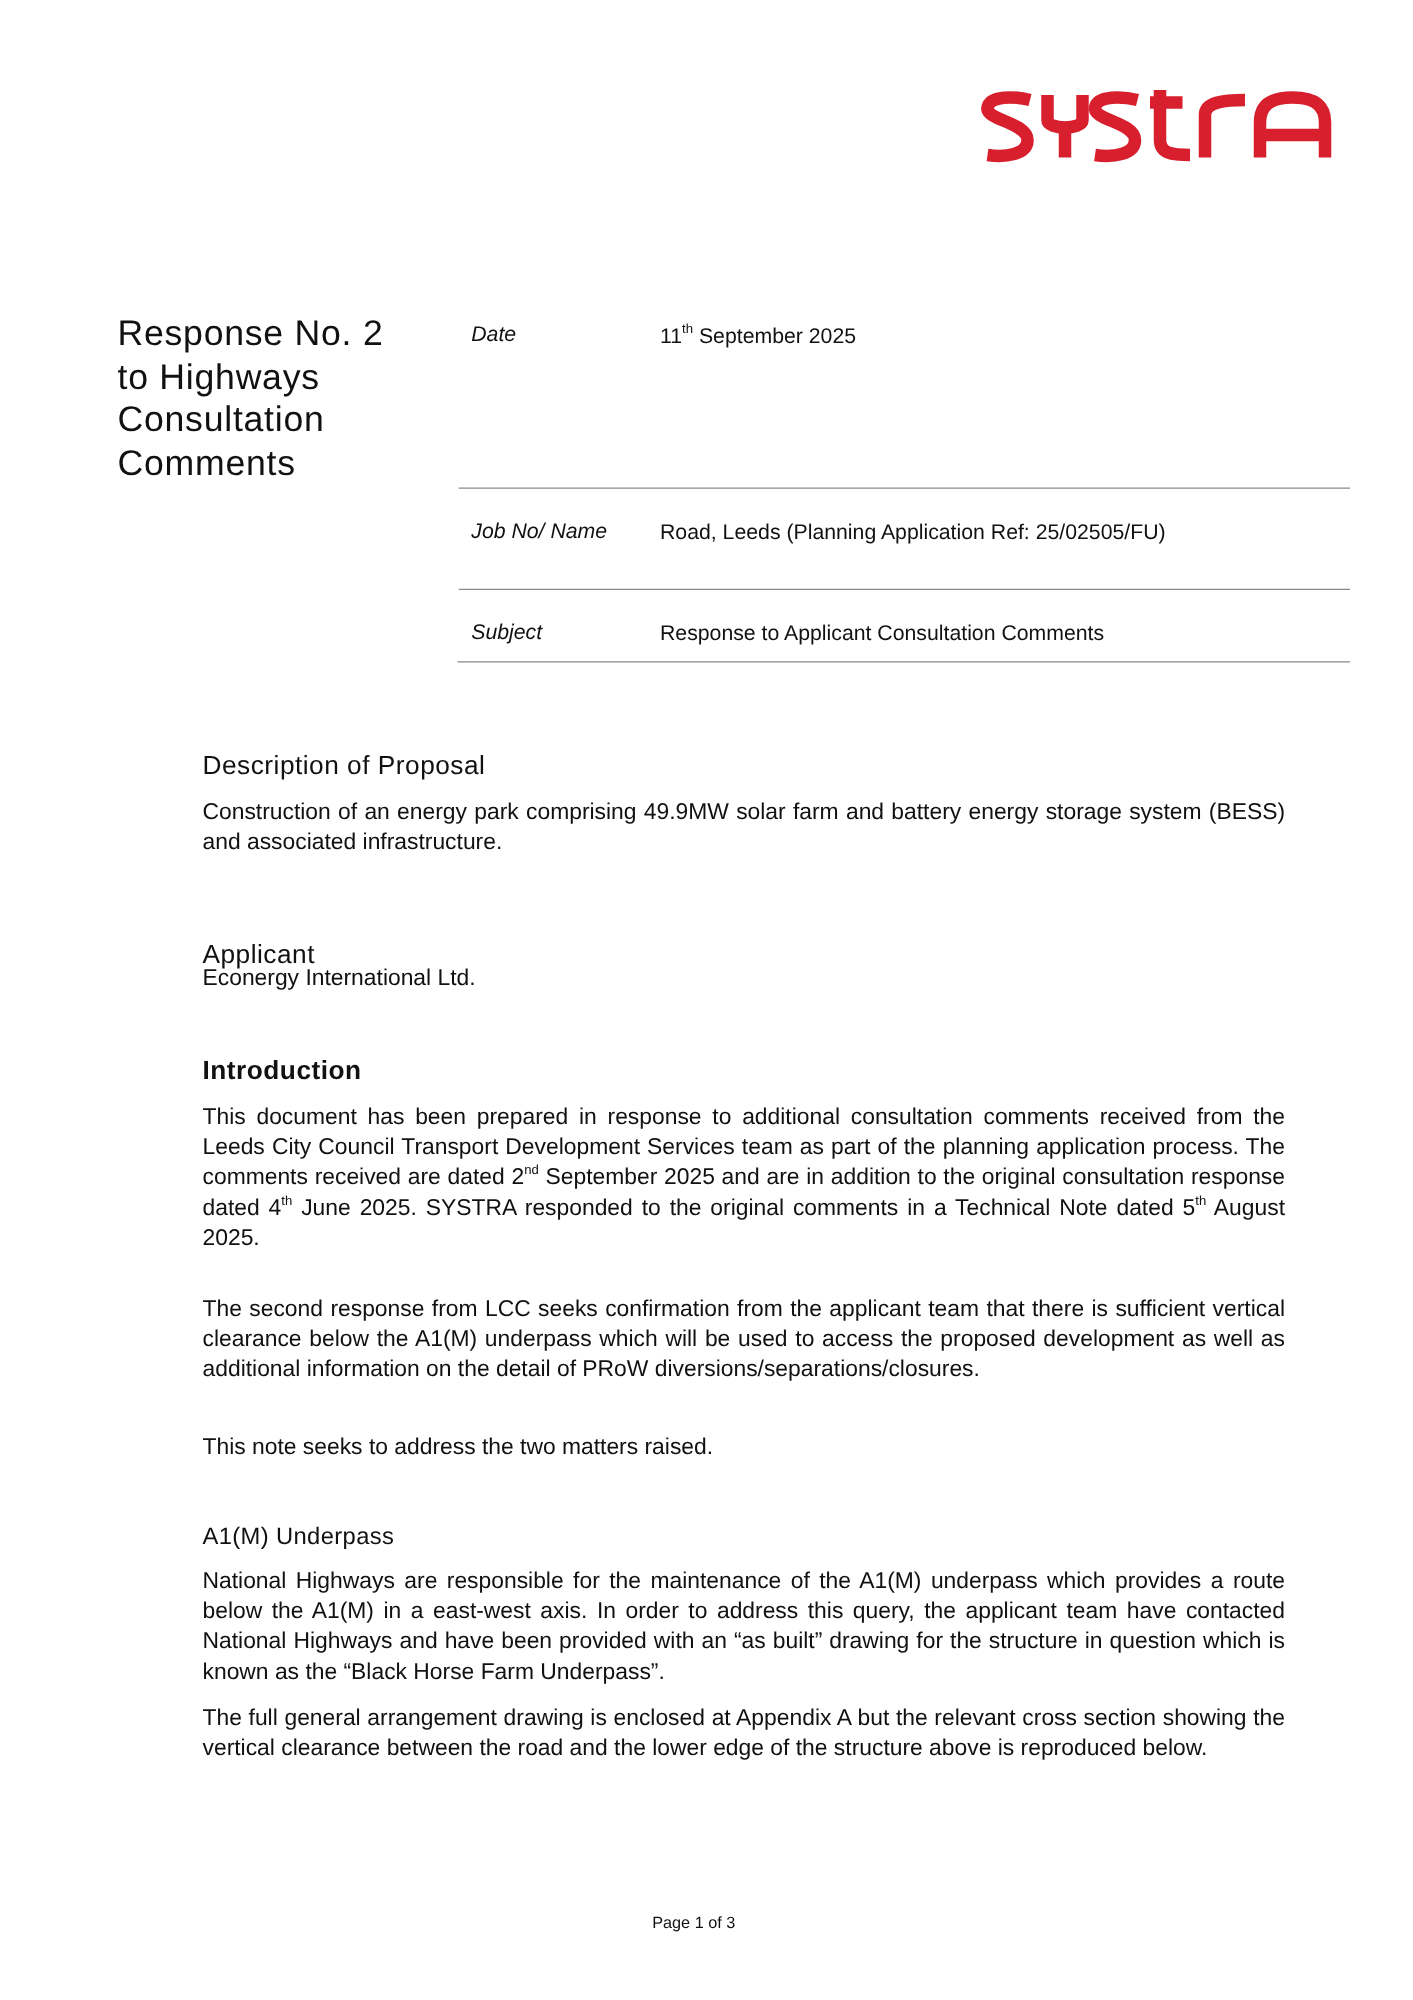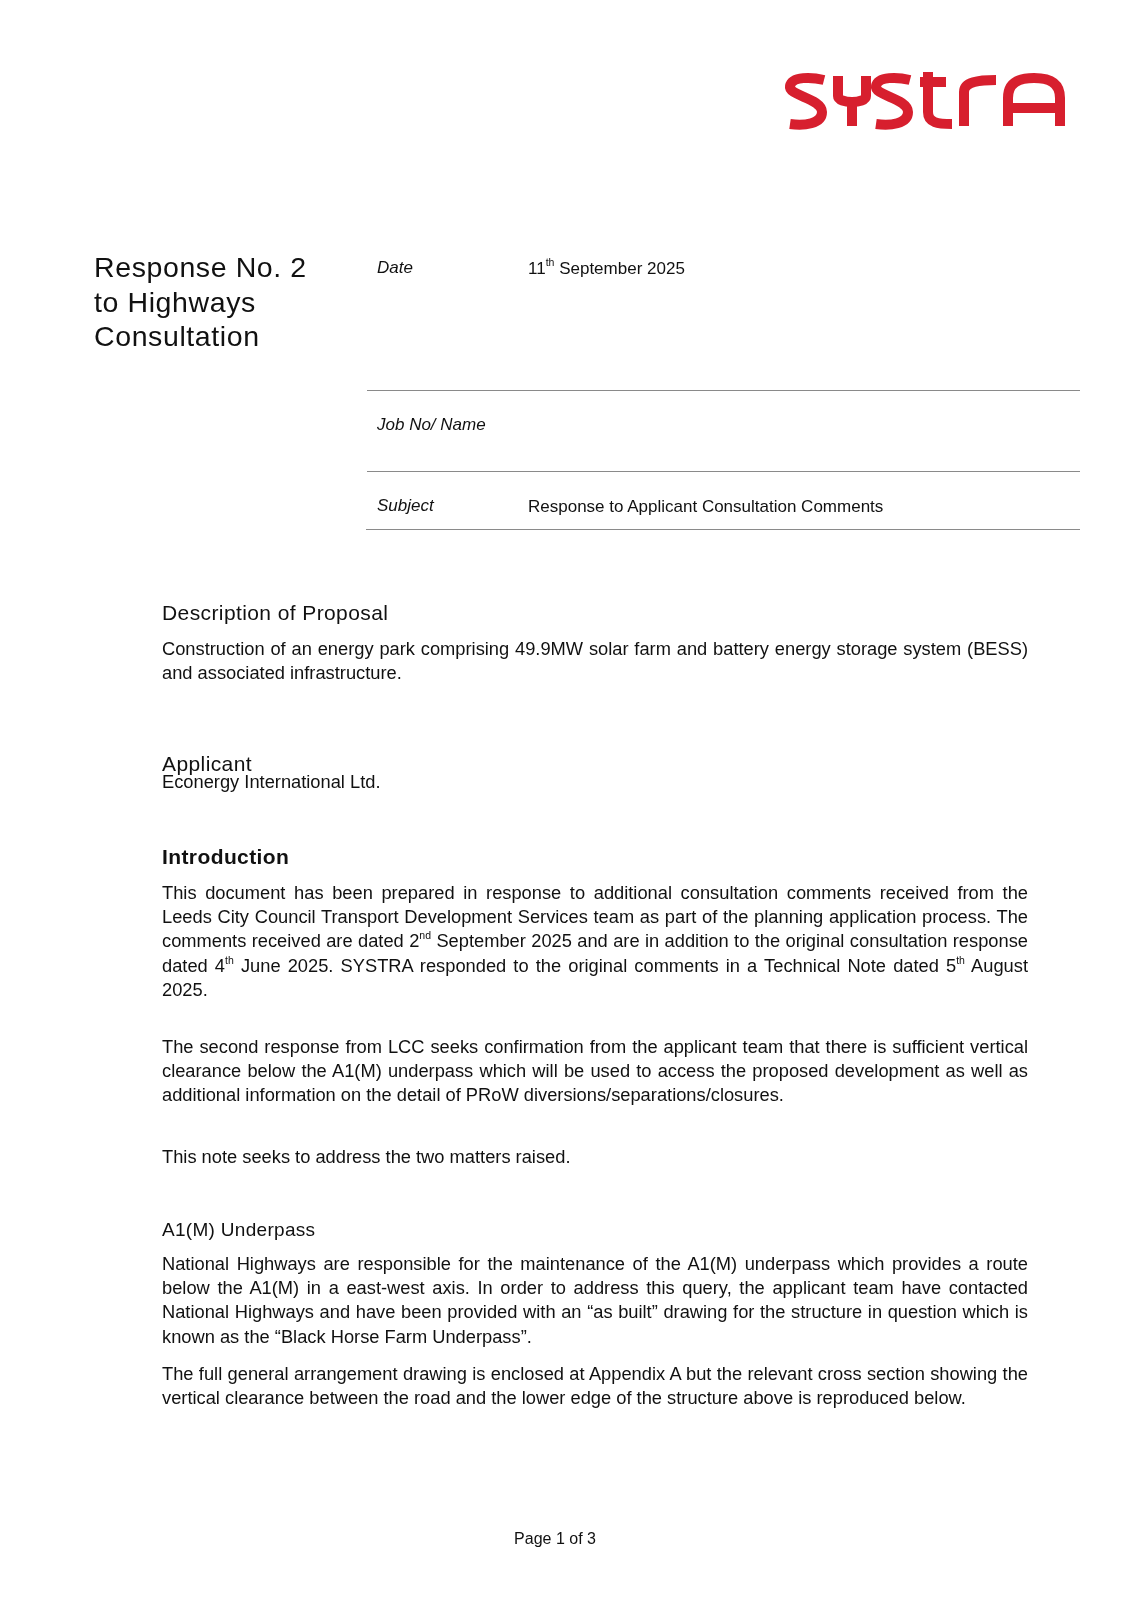--- a/index.html
+++ b/index.html
@@ -8,21 +8,21 @@
   .abs { position:absolute; }
   .logo { left:782px; top:68px; width:290px; height:64px; }
   .title { left:94px; top:250px; width:260px; font-size:28.5px; line-height:34.5px; letter-spacing:0.6px; color:#111; }
   .meta-label { left:377px; font-size:17px; color:#111;font-style:italic; }
   .meta-value { left:528px; font-size:17px; line-height:22px; color:#111; width:540px; }
   .rule { height:0; border-top:1.6px solid #8a8a8a; }
   .h2 { left:162px; font-size:21px; letter-spacing:0.4px; color:#111; }
   .h3 { left:162px; font-size:19px; letter-spacing:0.3px; color:#111; }
   .para { left:162px; width:866px; font-size:18.3px; line-height:24.2px; text-align:justify; color:#111; }
   sup { font-size:10.5px; line-height:0; vertical-align:super; position:relative; top:-1px; }
-  .footer { left:0; width:1110px; top:1530px; text-align:center; font-size:16px; color:#111; }
+  .footer { left:0; width:1110px; top:1530px; text-align:center; font-size:13px; color:#111; }
 </style>
 </head>
 <body>
 
 <div class="abs logo">
   <svg width="290" height="64" viewBox="0 0 290 64">
     <g fill="none" stroke="#d71f2e" stroke-width="10" stroke-linecap="butt" stroke-linejoin="round">
 
       <path d="M42 12 C 30 9, 10 8, 8 18 C 6 28, 40 30, 40 44 C 40 56, 22 58, 8 56"></path>
 
@@ -39,29 +39,31 @@
       <path d="M226 58 L 226 30 C 226 14, 238 10, 252 10 C 266 10, 278 14, 278 30 L 278 58"></path>
       <path d="M226 40 L 278 40"></path>
     </g>
   </svg>
 </div>
 
 <div class="abs title">
   <div>Response No. 2</div>
   <div>to Highways</div>
   <div>Consultation</div>
+  <div>Comments</div>
 </div>
 
 <div class="abs meta-label" style="top:258px;">Date</div>
 <div class="abs meta-value" style="top:258px;"><span>11</span><sup>th</sup><span> September 2025</span></div>
 
 <div class="abs rule" style="left:367px; width:713px; top:390px;"></div>
 
 <div class="abs meta-label" style="top:415px;text-align:right;">Job No/ Name</div>
 <div class="abs meta-value" style="top:415px;">
+  <div>Road, Leeds (Planning Application Ref:  25/02505/FU)</div>
 </div>
 
 <div class="abs rule" style="left:367px; width:713px; top:471px;"></div>
 
 <div class="abs meta-label" style="top:496px;">Subject</div>
 <div class="abs meta-value" style="top:496px;">Response to Applicant Consultation Comments</div>
 
 <div class="abs rule" style="left:366px; width:714px; top:529px;"></div>
 
 <div class="abs h2" style="top:601px;">Description of Proposal</div>

